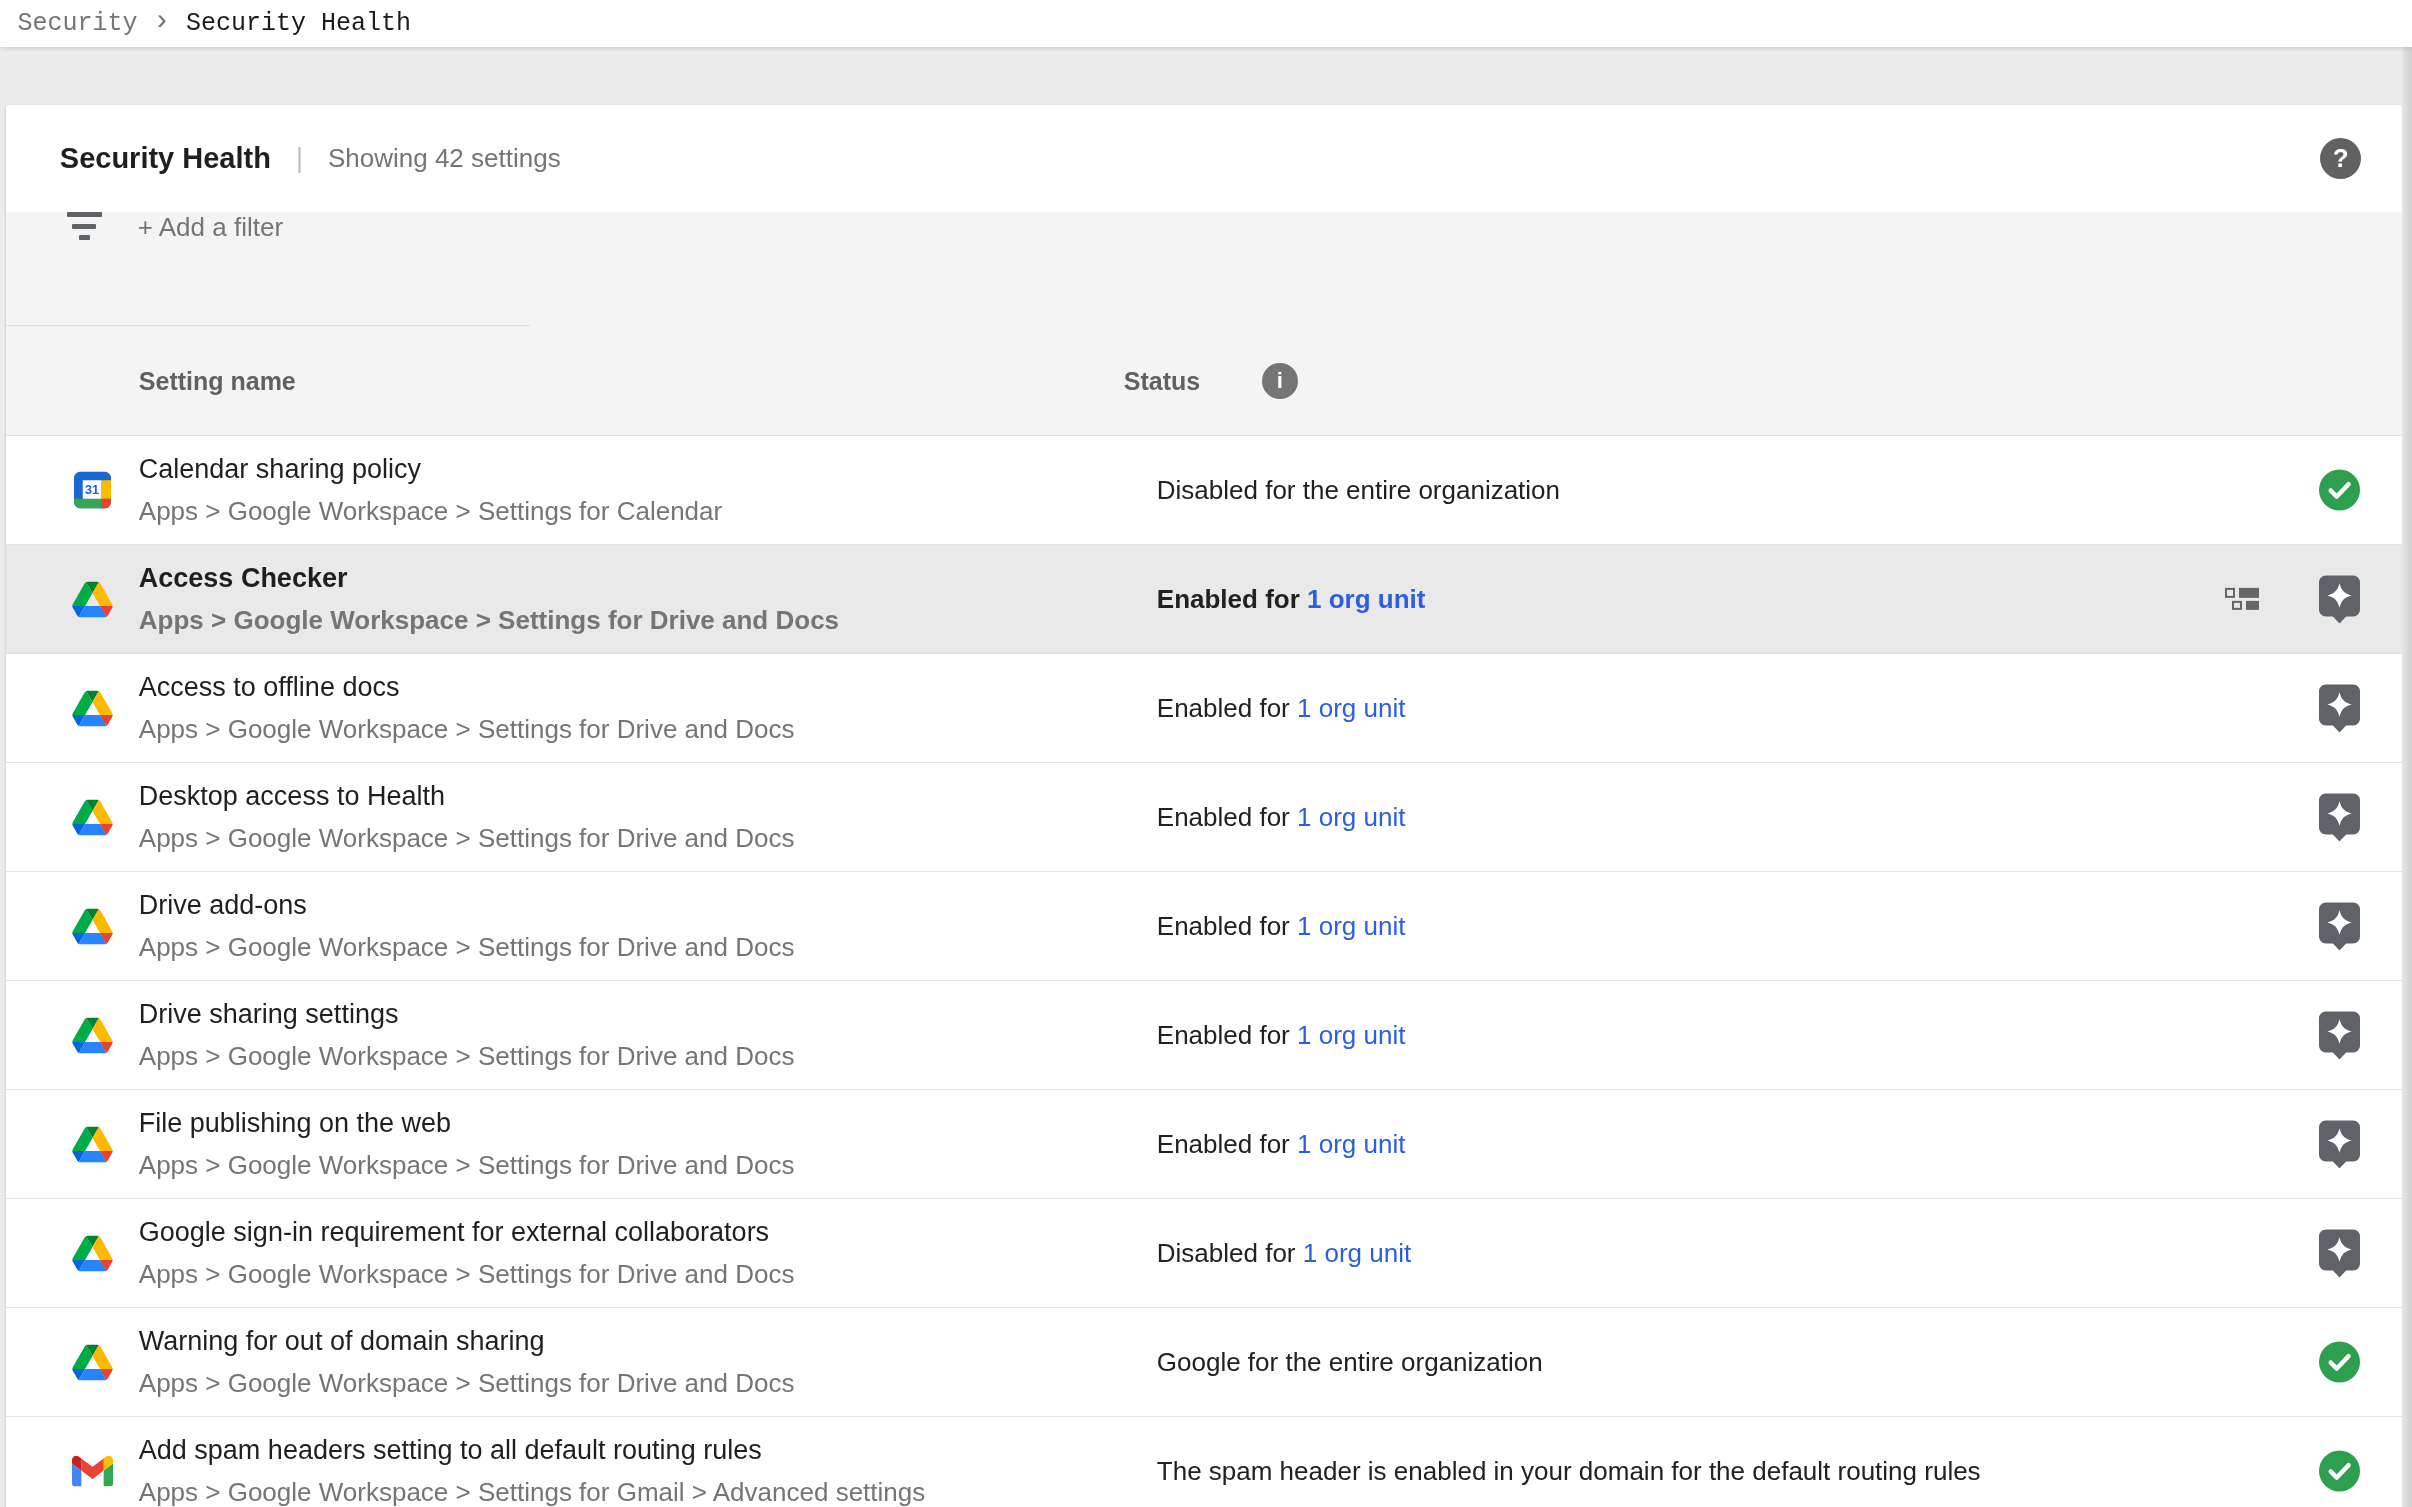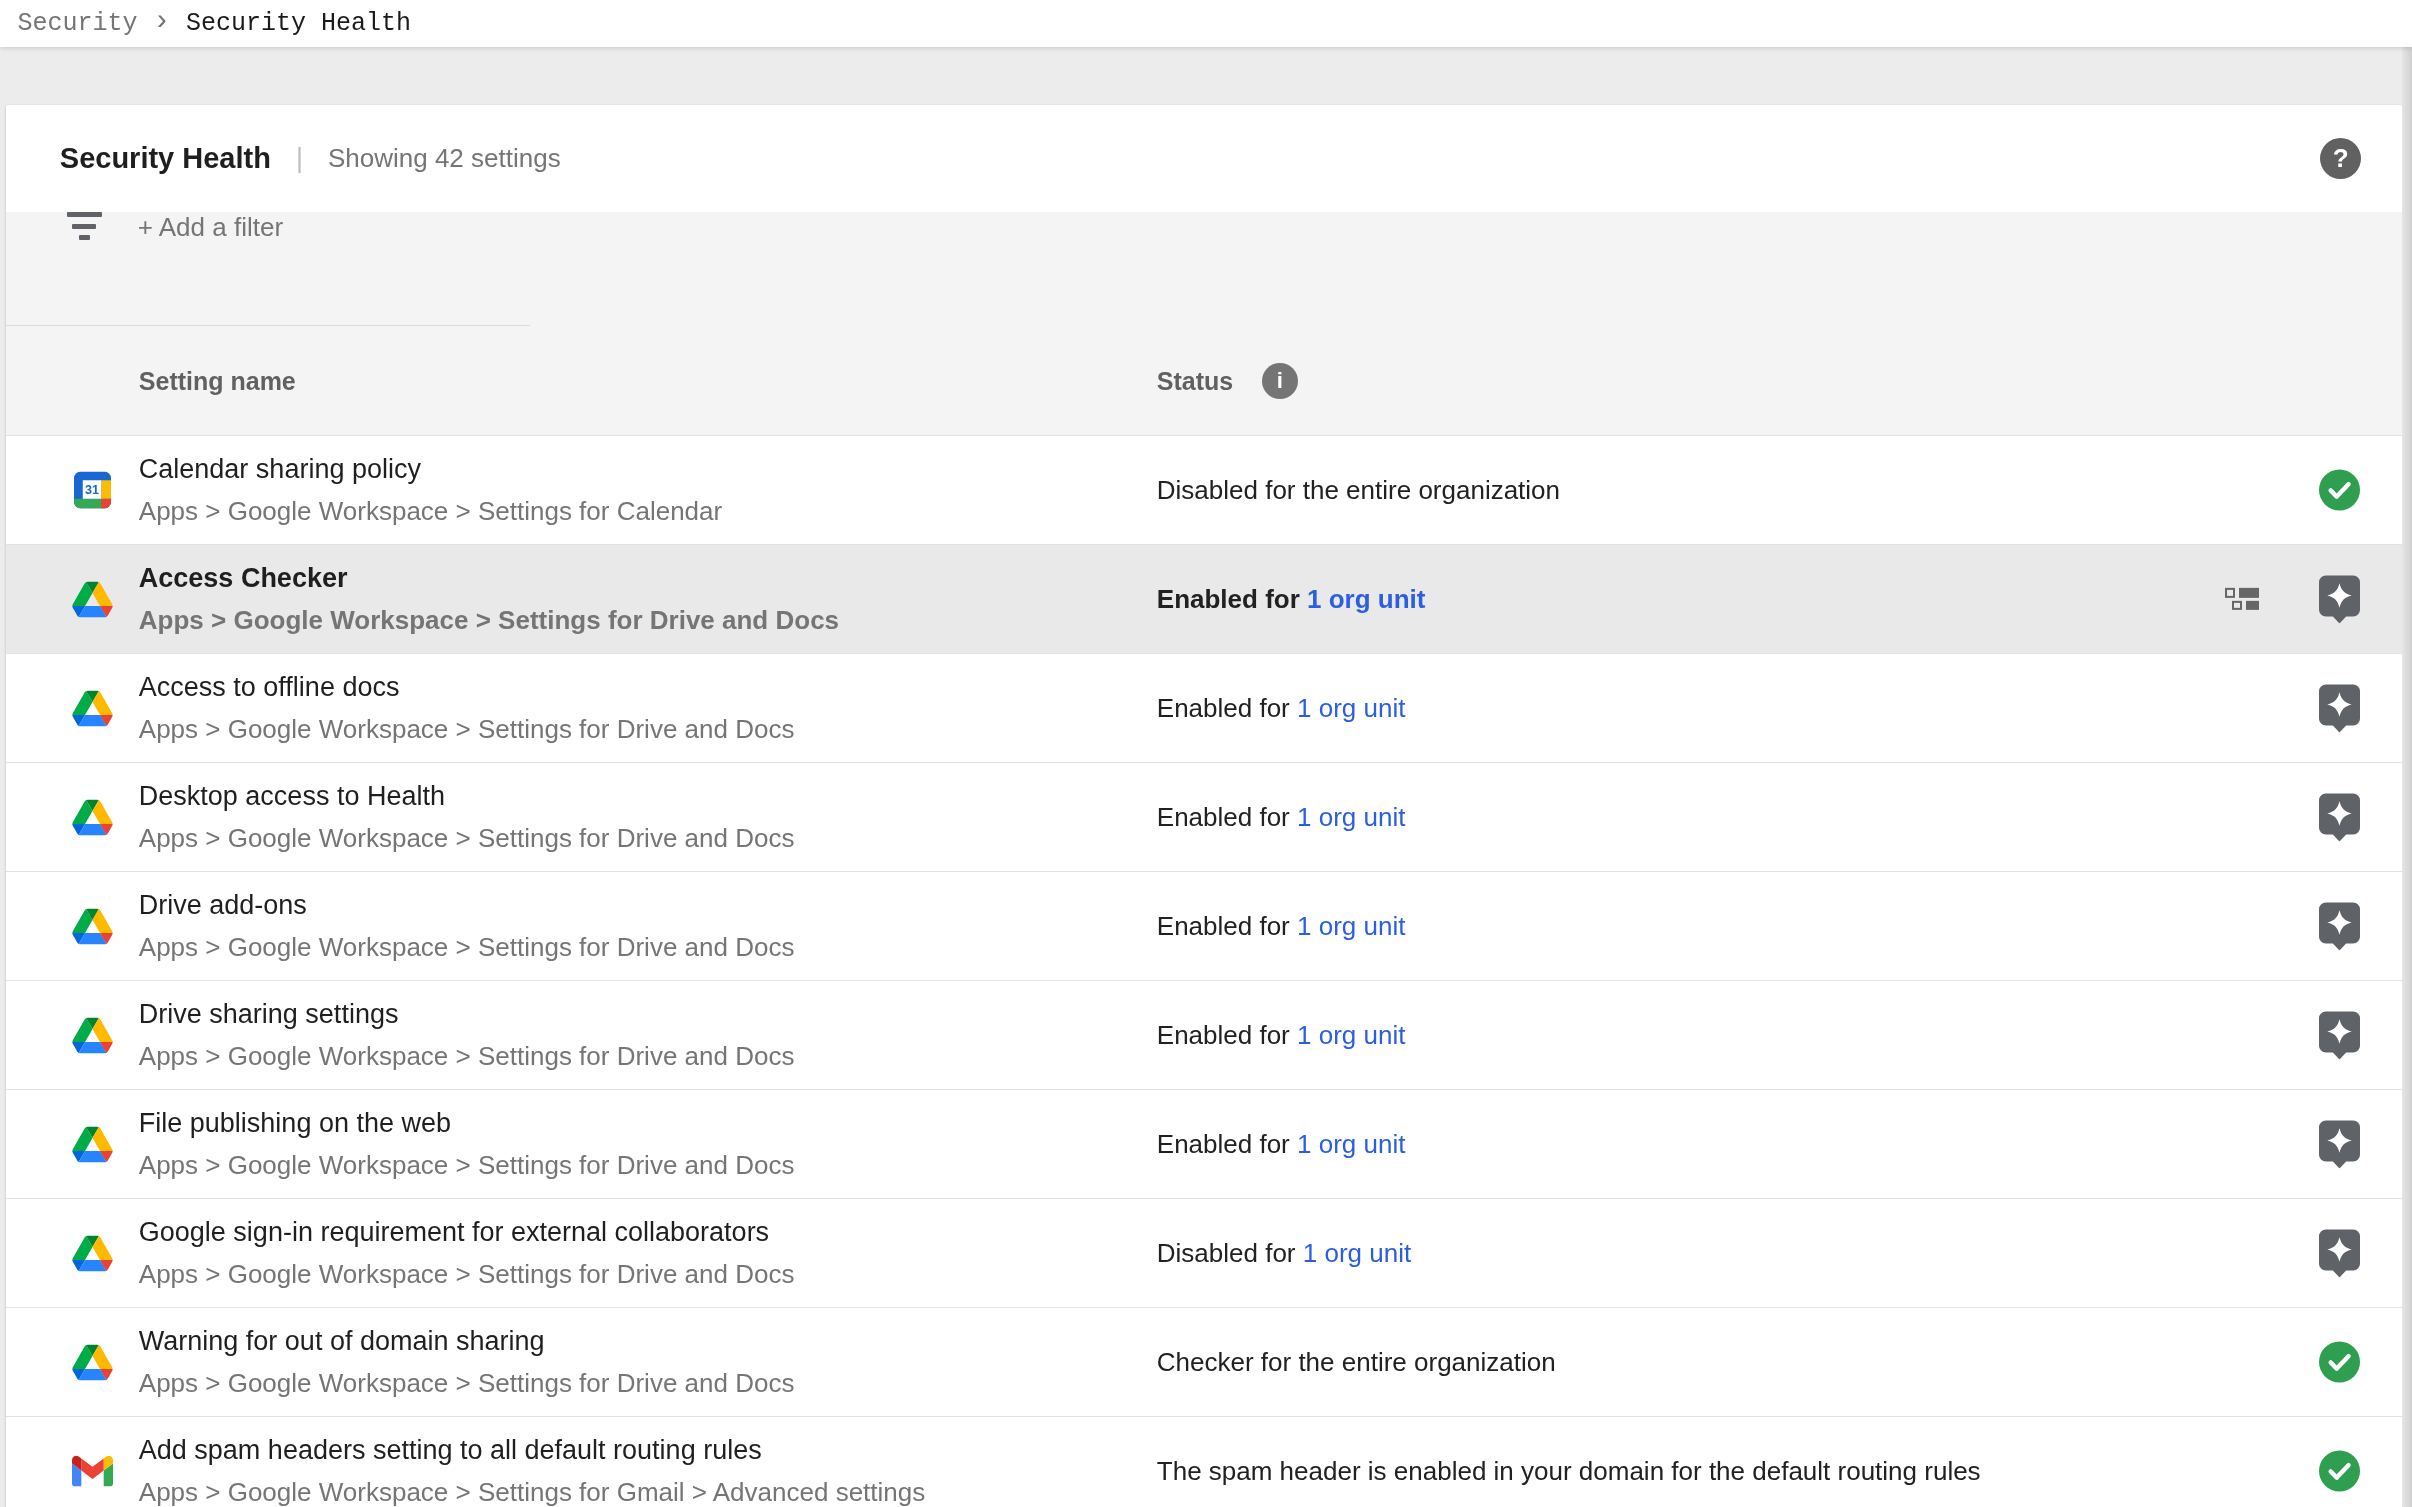--- a/index.html
+++ b/index.html
@@ -59,21 +59,21 @@
   .filter-icon .b1 { width:35px; } .filter-icon .b2 { width:24px; } .filter-icon .b3 { width:11.6px; }
   .add-filter { margin-left:35px; font-size:26px; color:#757575; cursor:pointer; }
   .filter-divider { position:absolute; bottom:0; left:0; width:524px; height:1px; background:#dcdcdc; }
 
   .table-header { position:relative; height:109px; }
   .th-name, .th-status {
     position:absolute; top:50%; transform:translateY(-50%);
     font-size:25px; font-weight:bold; color:#616161;
   }
   .th-name { left:133px; }
-  .th-status { left:1151px; }
+  .th-status { left:1118px; }
   .info-btn {
     position:absolute; left:1256px; top:50%; transform:translateY(-50%);
     width:36px; height:36px; border-radius:50%; background:#757575;
     color:#fff; font-size:22px; font-weight:bold;
     display:flex; align-items:center; justify-content:center; cursor:pointer;
   }
 
   
   .row { position:relative; height:109px; border-top:1px solid #e2e2e2; background:#fff; cursor:pointer; }
   .row.highlighted { background:#e9e9e9;font-weight:bold; }
@@ -338,21 +338,21 @@
             <path fill="#ea4335" d="M73.55 76.8c1.35-.8 2.5-1.9 3.3-3.3l1.6-2.75L86.1 57.5c.8-1.4 1.2-2.95 1.2-4.5H59.8l5.85 11.5z"></path>
             <path fill="#00832d" d="M43.65 25L57.4 1.2C56.05.4 54.5 0 52.9 0H34.4c-1.6 0-3.15.45-4.5 1.2z"></path>
             <path fill="#2684fc" d="M59.8 53H27.5L13.75 76.8c1.35.8 2.9 1.2 4.5 1.2h50.8c1.6 0 3.15-.45 4.5-1.2z"></path>
             <path fill="#ffba00" d="M73.4 26.5L60.7 4.5c-.8-1.4-1.95-2.5-3.3-3.3L43.65 25l16.15 28h27.45c0-1.55-.4-3.1-1.2-4.5z"></path>
           </svg>
         </div>
         <div class="row-text">
           <div class="row-name">Warning for out of domain sharing</div>
           <div class="row-path">Apps &gt; Google Workspace &gt; Settings for Drive and Docs</div>
         </div>
-        <div class="row-status"><span>Checker for the entire organization</span></div>
+        <div class="row-status"><span>Google for the entire organization</span></div>
         <div class="right-icon">
           <svg width="43" height="43" viewBox="0 0 44 44">
             <circle cx="22" cy="22" r="21" fill="#2e9e4f"></circle>
             <path d="M13 22.5l6.2 6.2 12-12.6" stroke="#ffffff" stroke-width="4.6" fill="none" stroke-linecap="round" stroke-linejoin="round"></path>
           </svg>
         </div>
       </div>
       <div class="row">
         <div class="product-icon">
           <svg width="41" height="31" viewBox="0 0 49.4 37.25">

